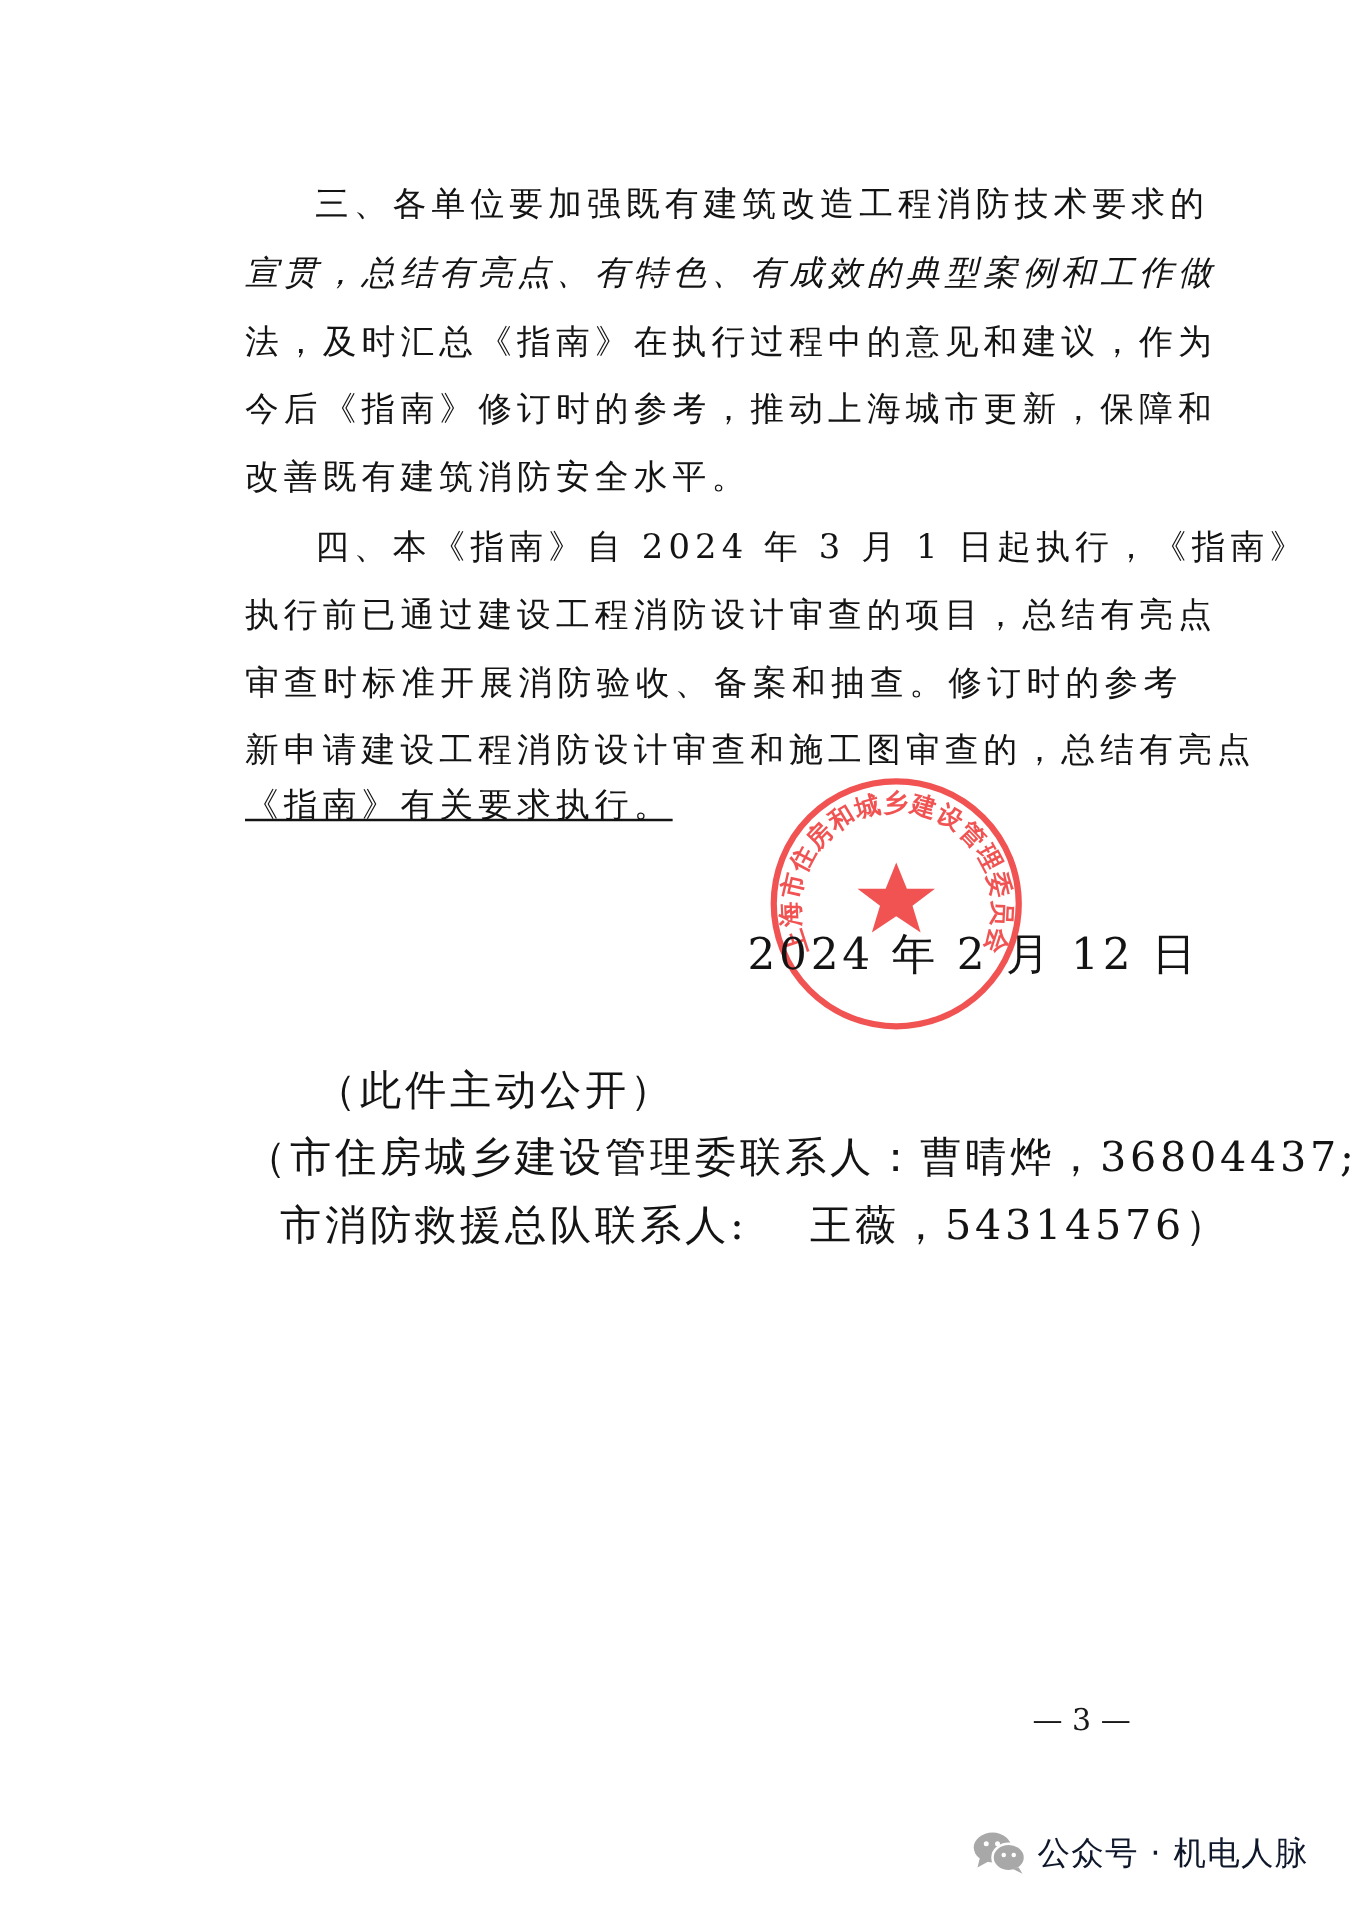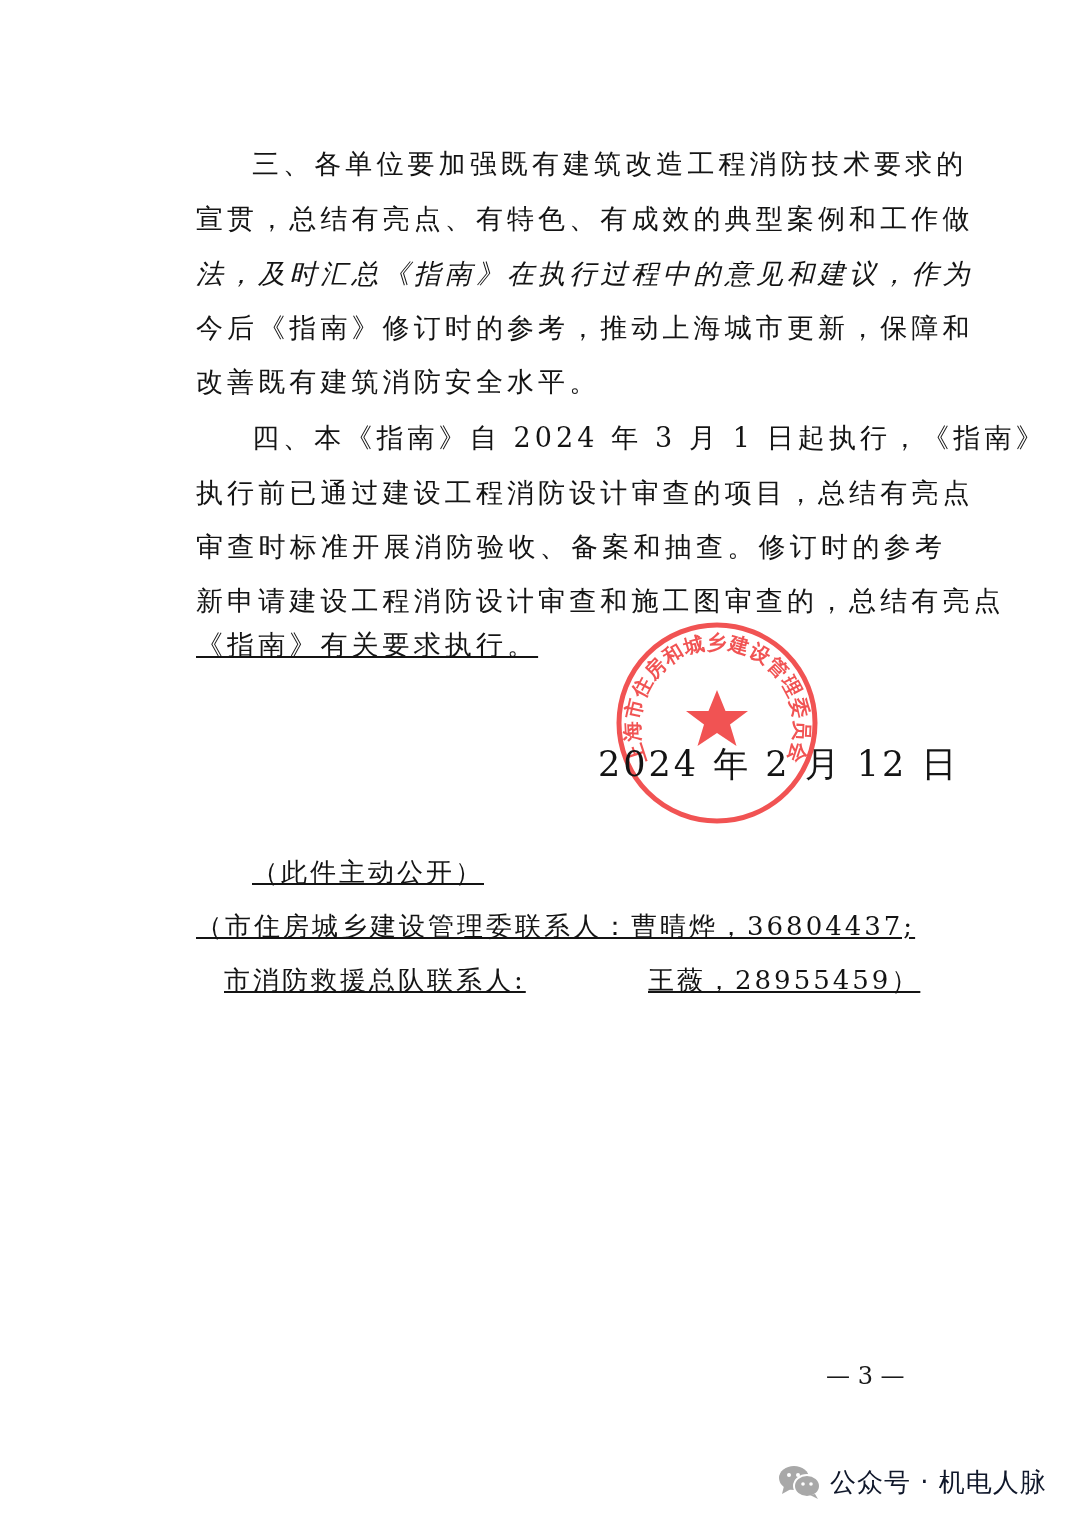--- a/index.html
+++ b/index.html
@@ -40,25 +40,24 @@
       left: 568px;
       top: 744px;
       font-size: 35px;
       line-height: 40px;
       letter-spacing: 3px;
       white-space: pre;
       z-index: 3;
     }
     .note {
       position: absolute;
-      font-size: 26px;
+      font-size: 33px;
       line-height: 40px;
       white-space: pre;
       letter-spacing: 3px;
-      text-decoration: underline;
     }
     .seal {
       position: absolute;
       left: 584px;
       top: 620px;
       width: 206px;
       height: 206px;
       z-index: 2;
       opacity: 0.92;
     }
@@ -86,22 +85,22 @@
     }
     .wechat-icon { width: 44px; height: 36px; display: block; }
   </style>
 </head>
 <body>
 
 <div class="page">
 
   <div>
     <div class="para-line indent" style="top:144px;">三、各单位要加强既有建筑改造工程消防技术要求的</div>
-    <div class="para-line" style="top:199px;">宣贯，总结有亮点、有特色、有成效的典型案例和工作做</div>
-    <div class="para-line" style="top:254px;font-style:italic;">法，及时汇总《指南》在执行过程中的意见和建议，作为</div>
+    <div class="para-line" style="top:199px;font-style:italic;">宣贯，总结有亮点、有特色、有成效的典型案例和工作做</div>
+    <div class="para-line" style="top:254px;">法，及时汇总《指南》在执行过程中的意见和建议，作为</div>
     <div class="para-line" style="top:308px;">今后《指南》修订时的参考，推动上海城市更新，保障和</div>
     <div class="para-line last" style="top:362px;">改善既有建筑消防安全水平。</div>
   </div>
 
   <div>
     <div class="para-line indent" style="top:418px;">四、本《指南》自 2024 年 3 月 1 日起执行，《指南》</div>
     <div class="para-line" style="top:473px;">执行前已通过建设工程消防设计审查的项目，总结有亮点</div>
     <div class="para-line" style="top:527px;">审查时标准开展消防验收、备案和抽查。修订时的参考</div>
     <div class="para-line" style="top:581px;">新申请建设工程消防设计审查和施工图审查的，总结有亮点</div>
     <div class="para-line last" style="top:625px;text-decoration:underline;">《指南》有关要求执行。</div>
@@ -117,21 +116,21 @@
     </text>
     <polygon fill="#f04545" points="103,70 111.5,91 134,91 116,104.5 122.5,126 103,113 83.5,126 90,104.5 72,91 94.5,91"></polygon>
   </svg>
 
   <div class="date-line">2024 年 2 月 12 日</div>
 
   <div class="note" style="left:222px; top:852px;">（此件主动公开）</div>
 
   <div class="note" style="left:166px; top:906px;">（市住房城乡建设管理委联系人：曹晴烨，36804437;</div>
   <div class="note" style="left:194px; top:960px;">市消防救援总队联系人:</div>
-  <div class="note" style="left:618px; top:960px;">王薇，28955459）</div>
+  <div class="note" style="left:618px; top:960px;">王薇，54314576）</div>
 
   <div class="page-number">— 3 —</div>
 
   <div class="watermark">
     <svg class="wechat-icon" viewBox="0 0 44 36">
       <ellipse cx="16" cy="14" rx="15" ry="12" fill="#a8a8a8"></ellipse>
       <polygon points="6,22 4,30 13,25" fill="#a8a8a8"></polygon>
       <ellipse cx="29" cy="22" rx="13" ry="11" fill="#a8a8a8" stroke="#ffffff" stroke-width="2"></ellipse>
       <polygon points="37,30 40,35 32,31" fill="#a8a8a8"></polygon>
       <circle cx="11" cy="11" r="2" fill="#ffffff"></circle>

